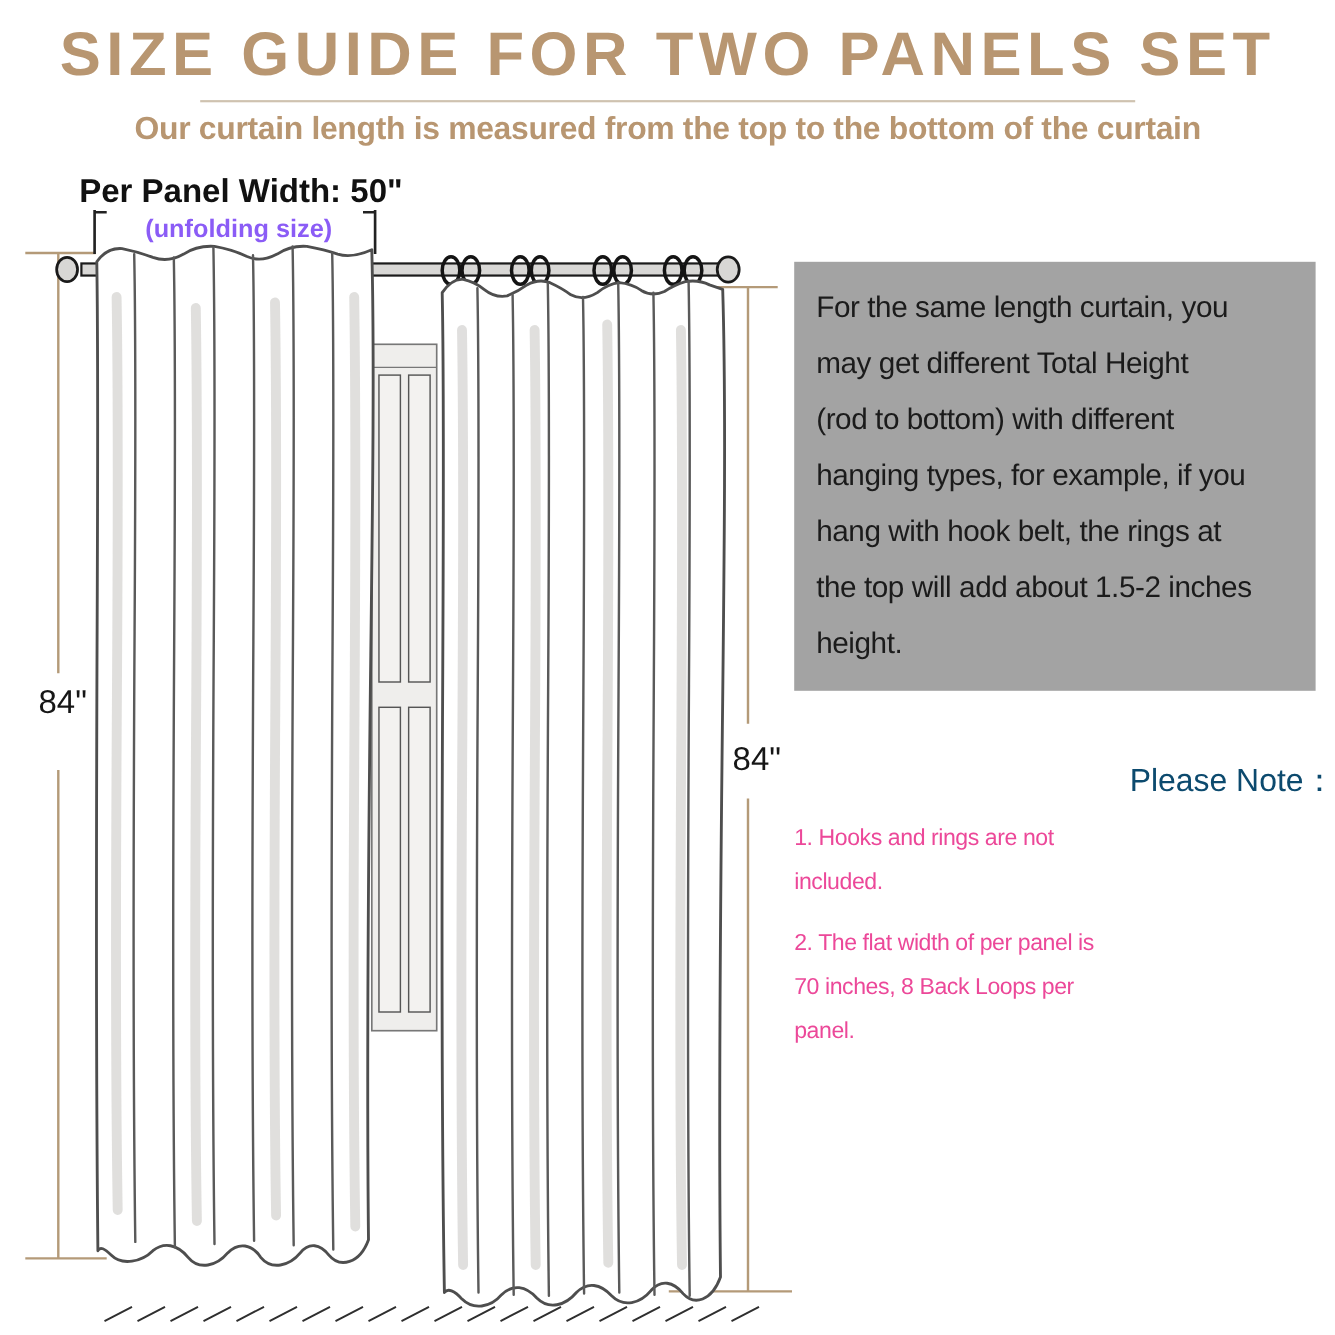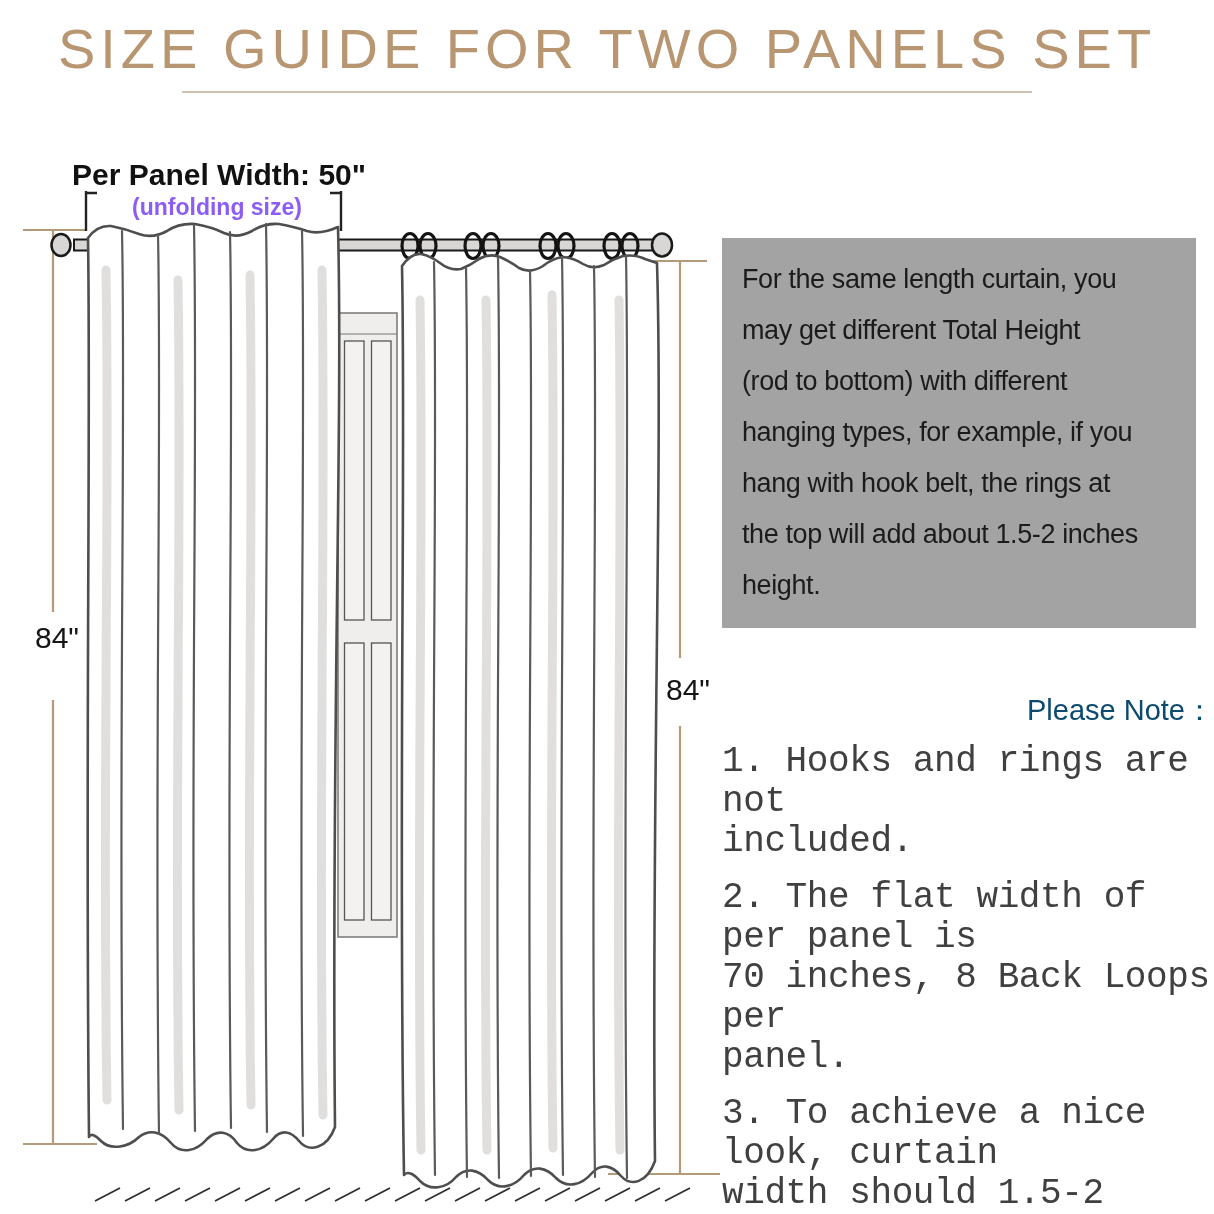--- a/index.html
+++ b/index.html
@@ -2,21 +2,21 @@
 <html><head>
 <meta charset="utf-8">
 <style>
   html,body{margin:0;padding:0;}
   body{
     width:1214px;height:1214px;position:relative;background:#ffffff;
     font-family:"Liberation Sans", sans-serif;color:#1b1b1b;overflow:hidden;
   }
   header{position:absolute;top:0;left:0;width:1214px;text-align:center;}
   h1{
-    margin:16px 0 0 0;font-size:56px;font-weight:400;letter-spacing:5px;
+    margin:16px 0 0 0;font-size:56px;font-weight:700;letter-spacing:5px;
     color:#b89671;white-space:nowrap;
   }
   .divider{height:2px;width:850px;margin:10px auto 8px auto;background:#cfc2b0;}
   h2{
     margin:0;font-size:29px;font-weight:700;letter-spacing:-0.3px;
     color:#b89671;white-space:nowrap;
   }
   .label-block{position:absolute;left:72px;top:158px;width:290px;text-align:center;}
   .pw{font-size:30px;font-weight:700;white-space:nowrap;color:#111;}
   .pw-sub{font-size:23px;font-weight:700;margin-top:2px;color:#8b5cf6;}
@@ -28,32 +28,33 @@
   }
   .info-box p{
     margin:0;font-size:27px;line-height:51px;letter-spacing:-0.4px;
     white-space:pre-line;color:#1b1b1b;
   }
   .notes{position:absolute;left:722px;top:690px;width:492px;}
   .notes h3{
     margin:0 0 12px 0;font-size:29px;font-weight:400;line-height:40px;color:#0c4a6e;text-align:right;
   }
   .note{
-    margin:0 0 16px 0;font-size:36px;line-height:40px;letter-spacing:-0.4px;
-    white-space:pre-line;color:#404040;font-family:Liberation Mono, monospace;
+    margin:0 0 16px 0;font-size:21px;line-height:40px;letter-spacing:-0.4px;
+    white-space:pre-line;color:#ec4899;
   }
 </style>
 </head>
 <body>
 
 <div class="page">
 
   <header>
     <h1>SIZE GUIDE FOR TWO PANELS SET</h1>
     <div class="divider"></div>
+    <h2>Our curtain length is measured from the top to the bottom of the curtain</h2>
   </header>
 
   <div class="label-block">
     <div class="pw">Per Panel Width: 50"</div>
     <div class="pw-sub">(unfolding size)</div>
   </div>
 
   <svg class="diagram" width="720" height="1214" viewBox="0 0 720 1214">
 
     <g>
@@ -168,18 +169,15 @@
 height.</p>
   </div>
 
   <section class="notes">
     <h3>Please Note：</h3>
     <p class="note">1. Hooks and rings are not
 included.</p>
     <p class="note">2. The flat width of per panel is
 70 inches, 8 Back Loops per
 panel.</p>
-    <p class="note">3. To achieve a nice look, curtain
-width should 1.5-2 times to rod
-width.</p>
   </section>
 
 </div>
 
 </body></html>

